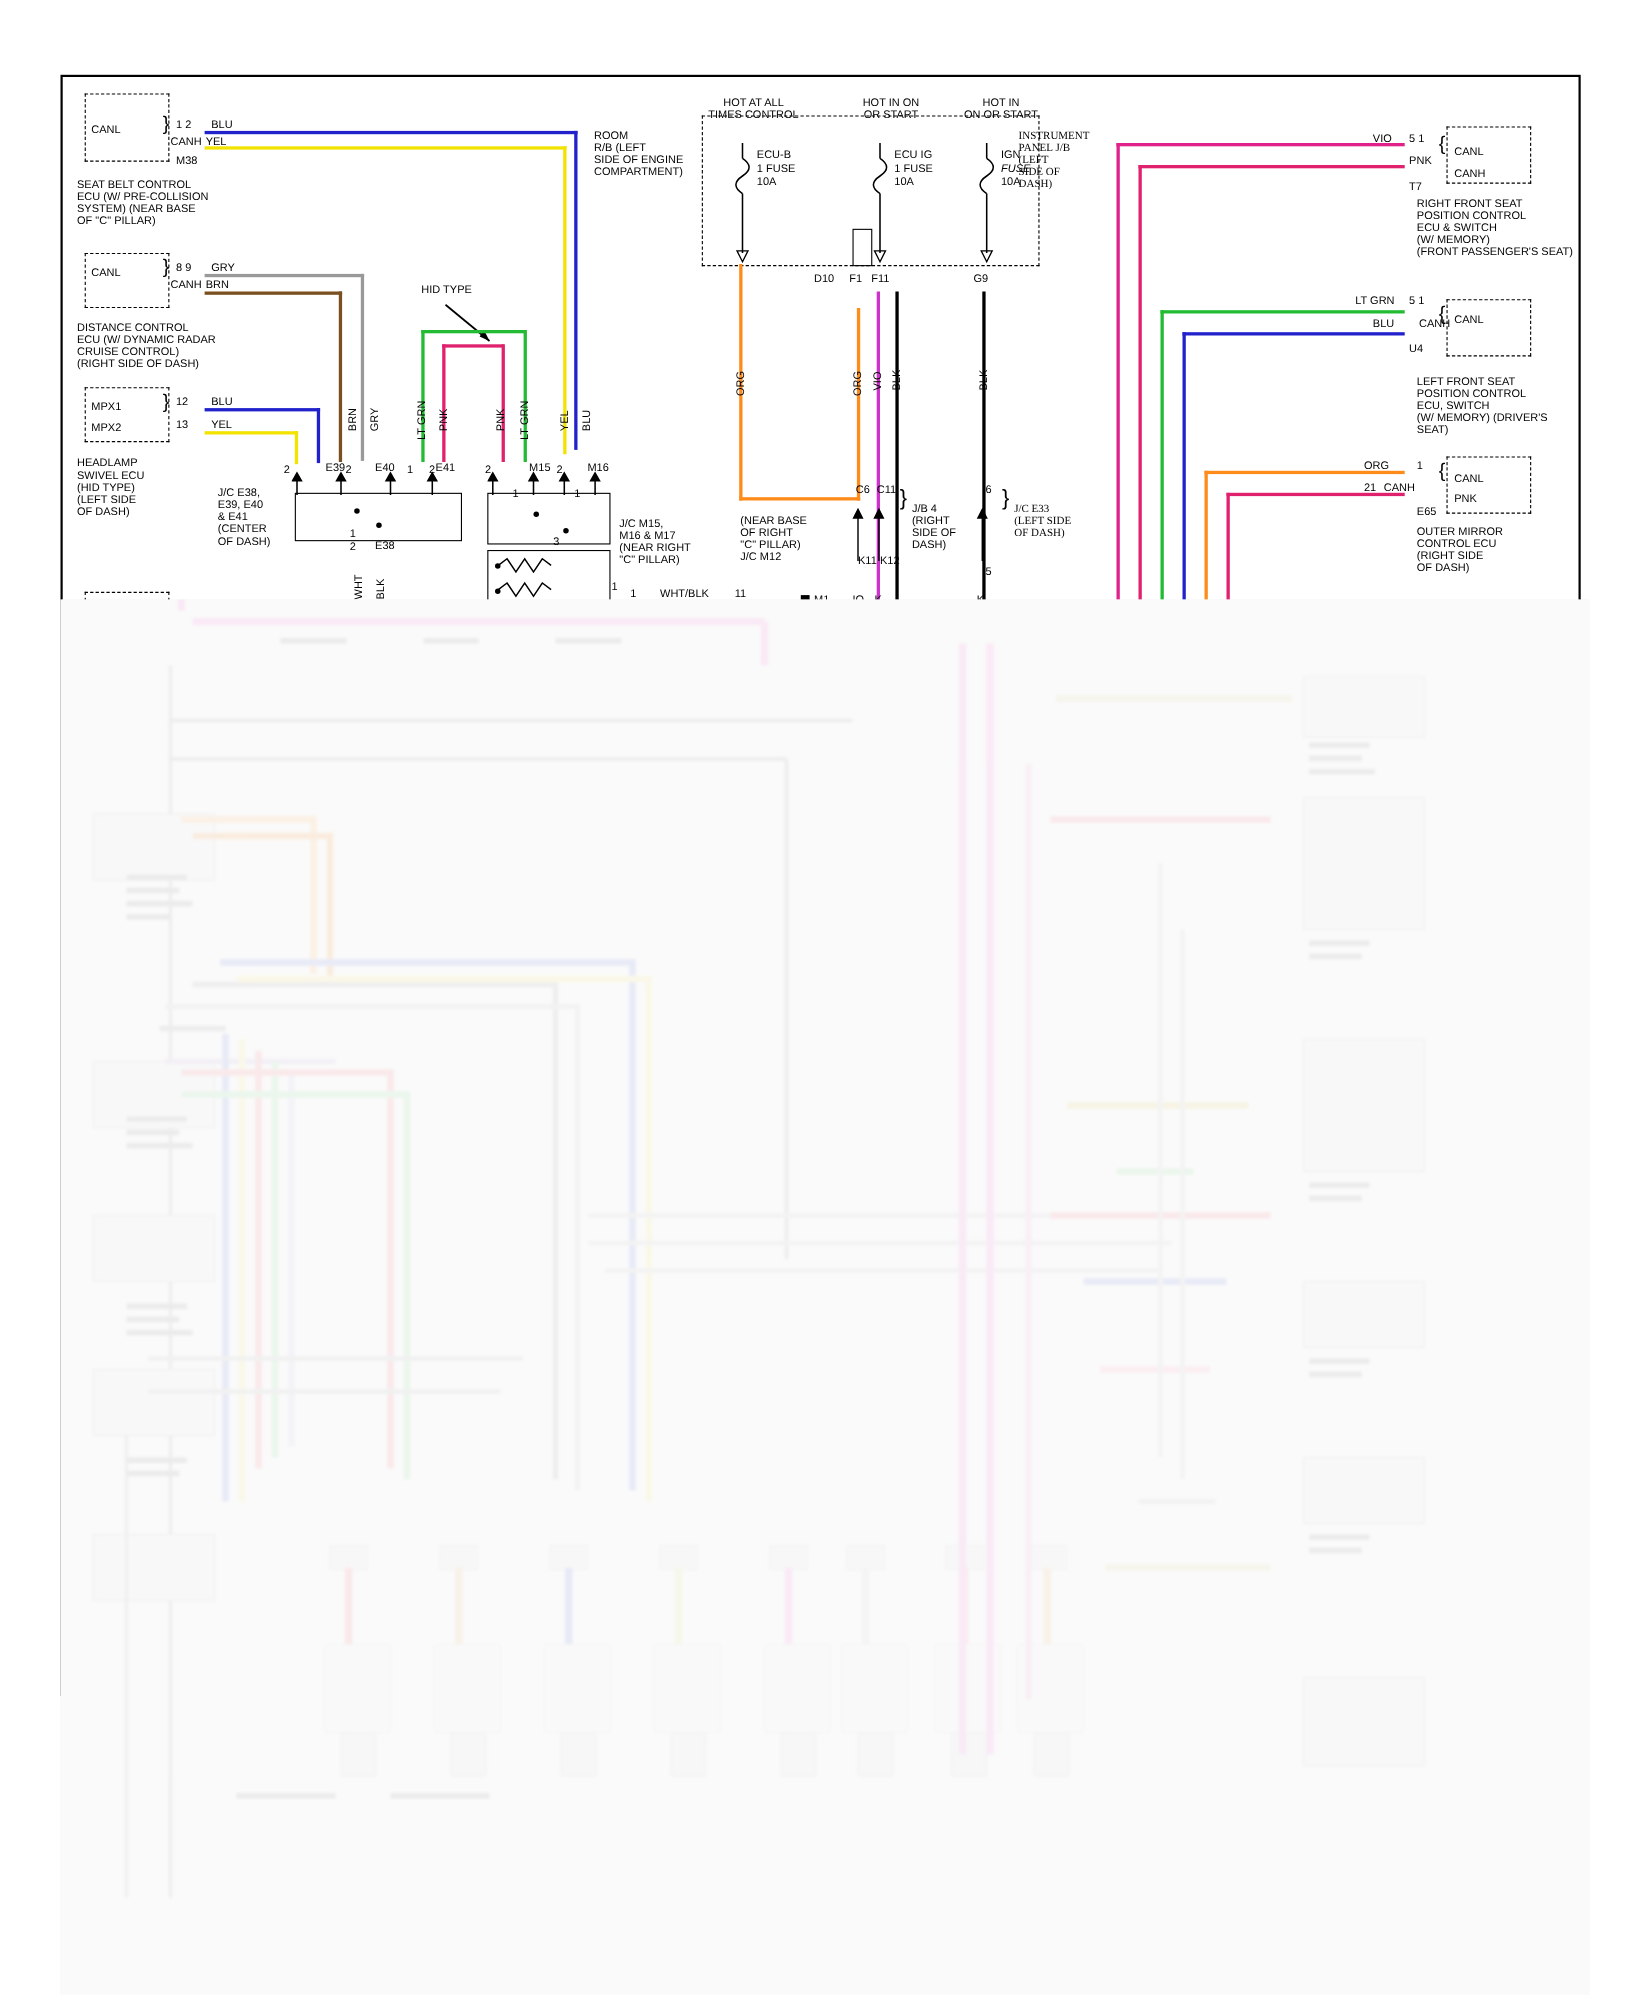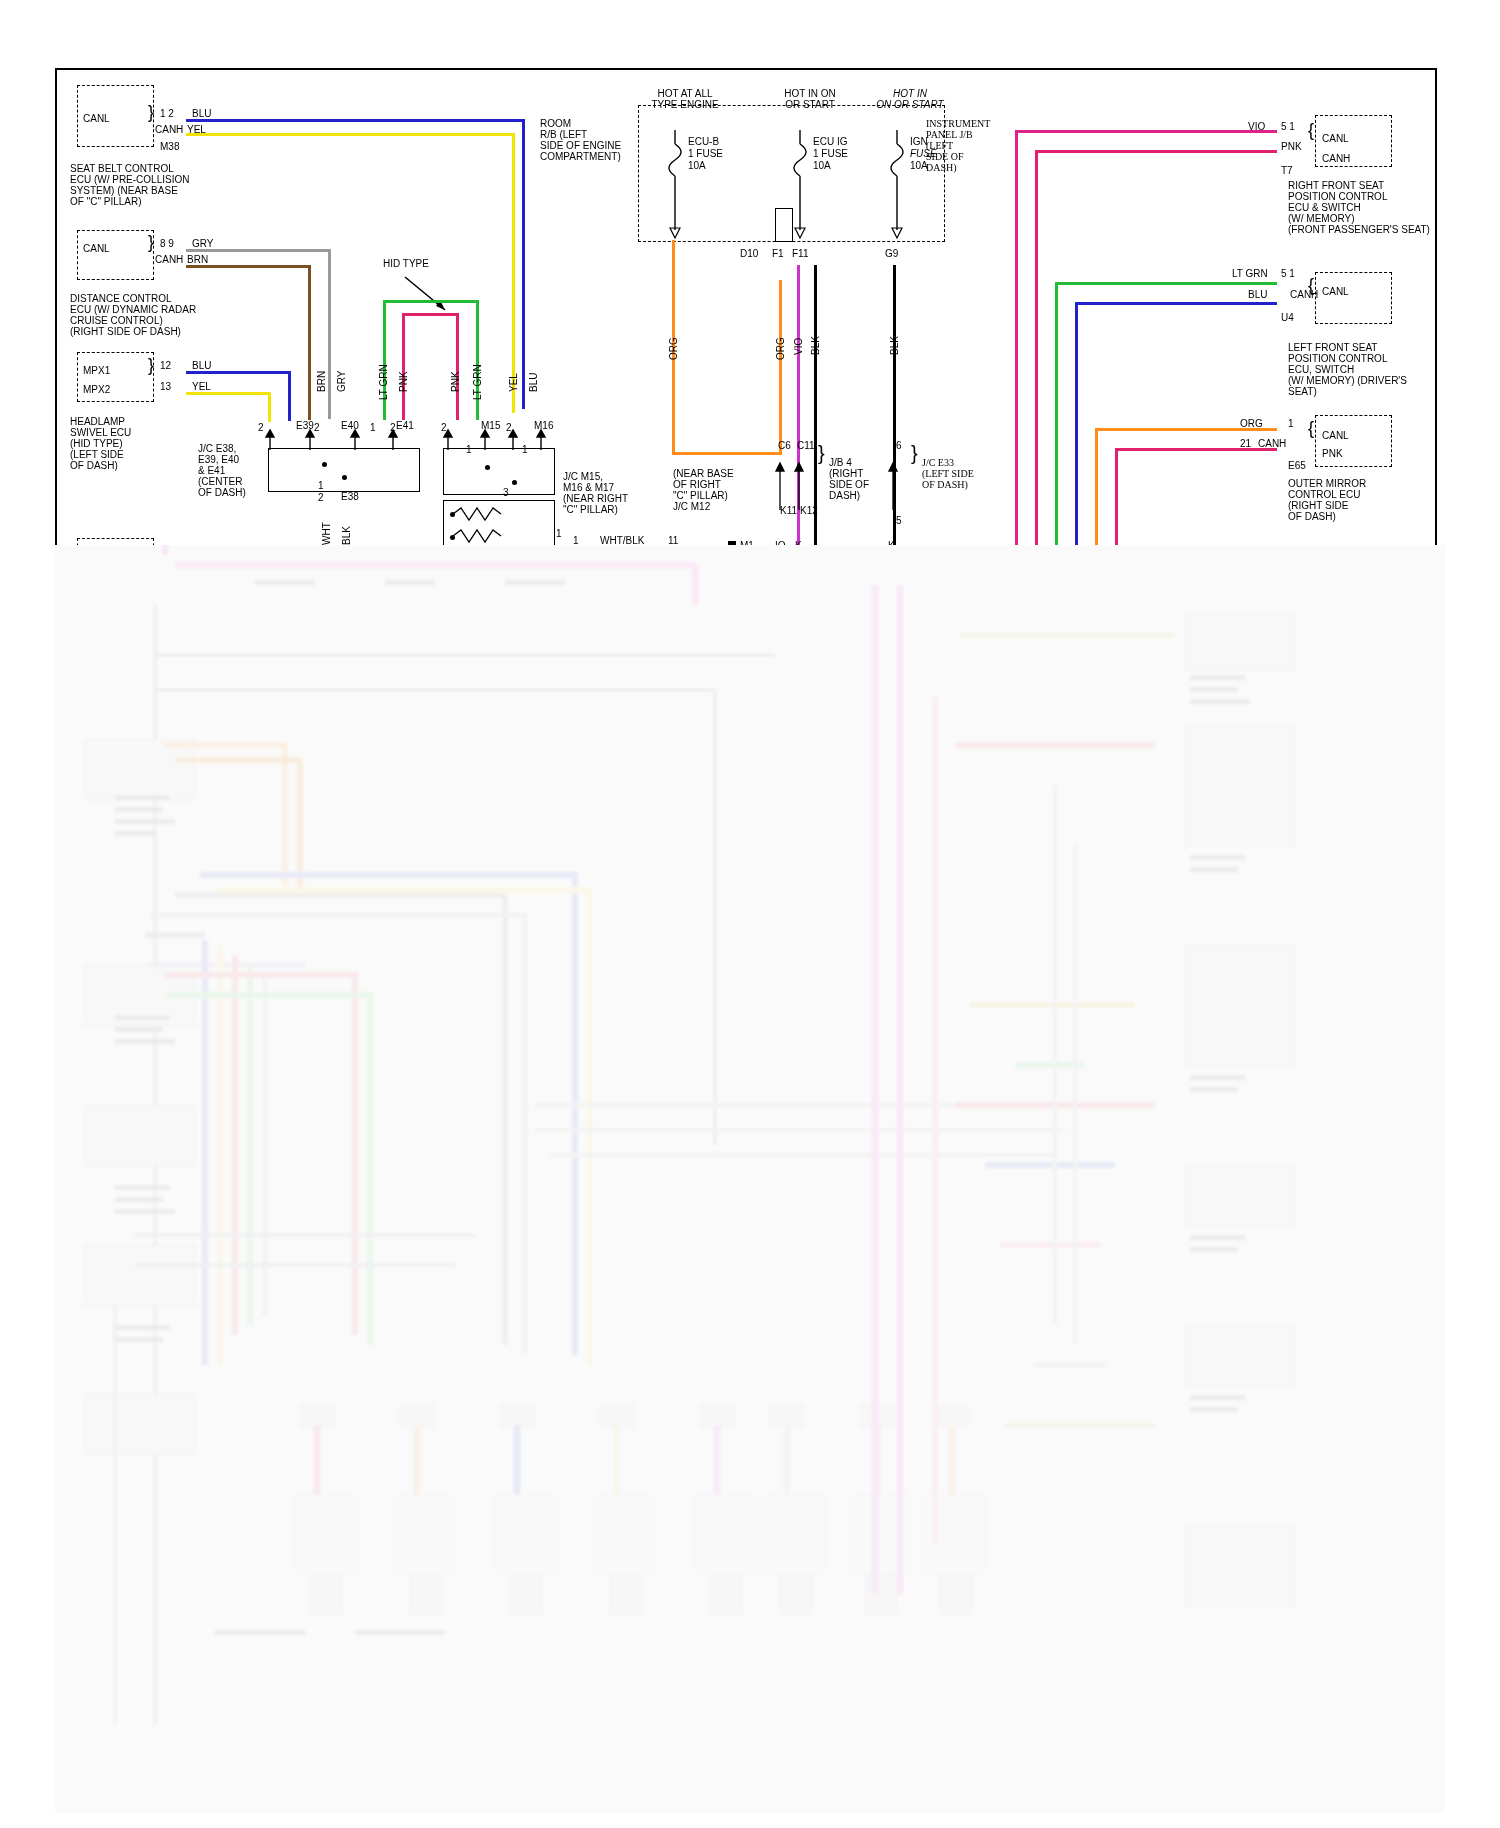--- a/index.html
+++ b/index.html
@@ -194,24 +194,24 @@
   <div class="lbl" style="left:668px;top:535px;">11</div>
   <div class="lbl" style="left:740px;top:540px;">M1</div>
   <div class="sq" style="left:728px;top:541px;width:8px;height:8px;"></div>
   <div class="lbl" style="left:673px;top:468px;">(NEAR BASE
 OF RIGHT
 "C" PILLAR)
 J/C M12</div>
 
   <div class="dash" style="left:638px;top:105px;width:305px;height:135px;"></div>
   <div class="lbl c" style="left:620px;top:88px;width:130px;">HOT AT ALL
-TYPE ENGINE</div>
+TIMES CONTROL</div>
   <div class="lbl c" style="left:760px;top:88px;width:100px;">HOT IN ON
 OR START</div>
-  <div class="lbl c" style="left:860px;top:88px;width:100px;font-style:italic;">HOT IN
+  <div class="lbl c" style="left:860px;top:88px;width:100px;">HOT IN
 ON OR START</div>
   <div class="lbl" style="left:540px;top:118px;">ROOM
 R/B (LEFT
 SIDE OF ENGINE
 COMPARTMENT)</div>
 
   <div class="lbl" style="left:688px;top:136px;">ECU-B</div>
   <div class="lbl" style="left:688px;top:148px;">1 FUSE</div>
   <div class="lbl" style="left:688px;top:160px;">10A</div>
   <svg style="position:absolute;left:665px;top:130px;width:20px;height:110px;">

